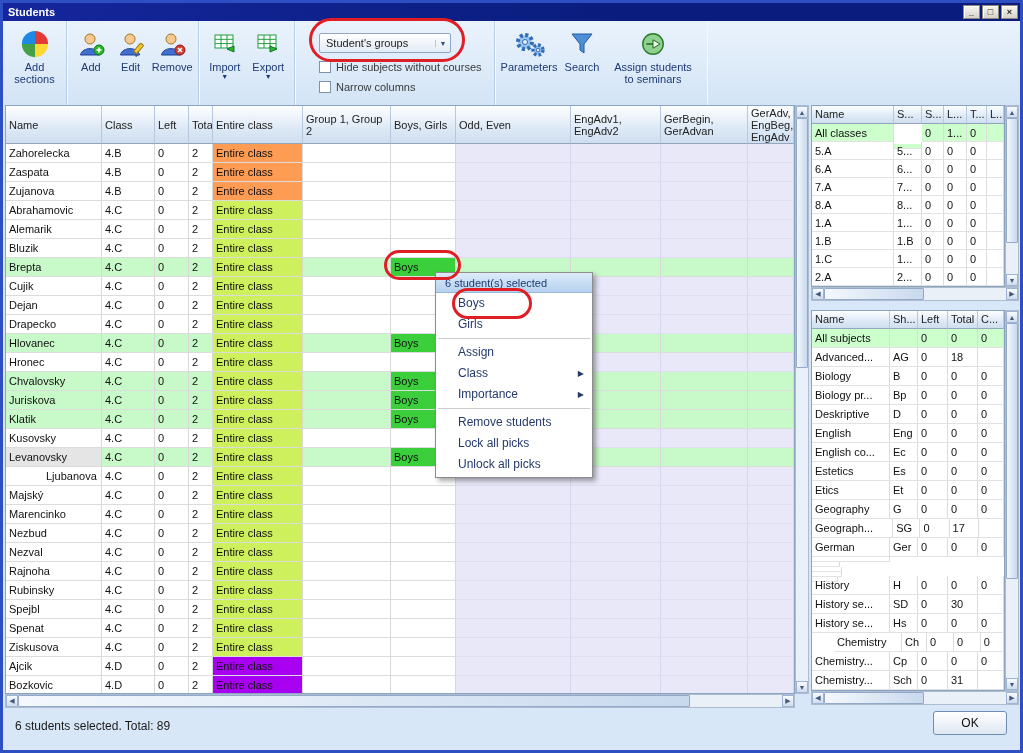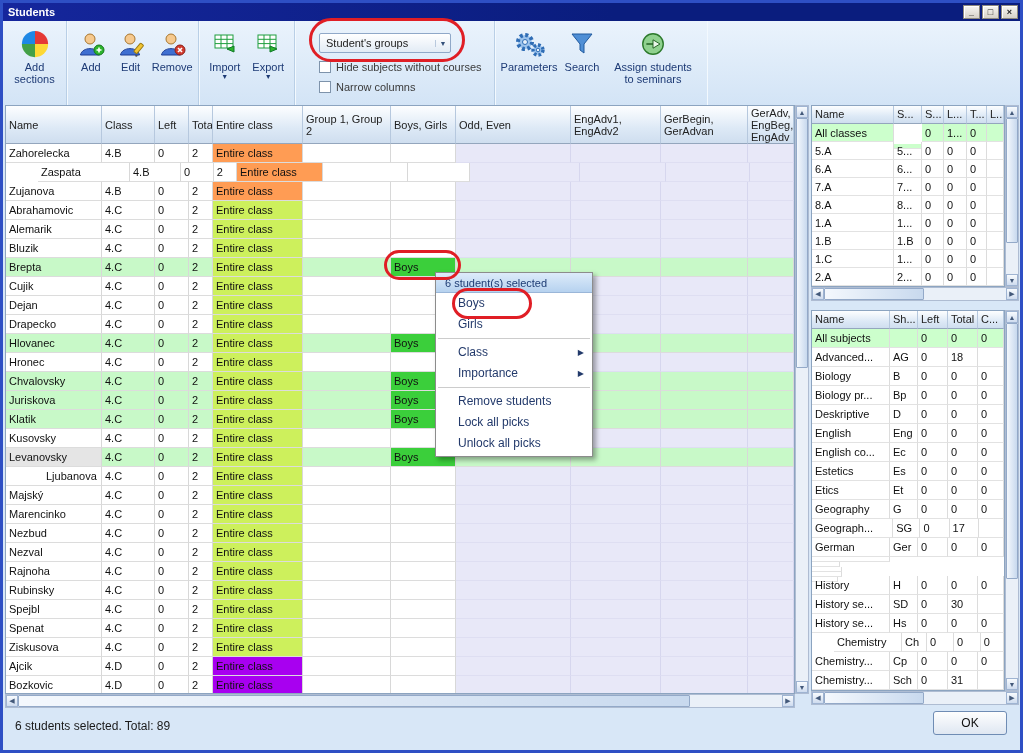--- a/index.html
+++ b/index.html
@@ -259,21 +259,21 @@
           <div class="mt-cell" style="width: 24px;">2</div>
           <div class="mt-cell" style="width: 90px; background: rgb(255, 156, 84);">Entire class</div>
           <div class="mt-cell" style="width: 88px;"></div>
           <div class="mt-cell" style="width: 65px;"></div>
           <div class="mt-cell lav" style="width: 115px;"></div>
           <div class="mt-cell lav" style="width: 90px;"></div>
           <div class="mt-cell lav" style="width: 87px;"></div>
           <div class="mt-cell lav" style="width: 46px;"></div>
         </div>
         <div class="mt-row">
-          <div class="mt-cell" style="width: 96px; margin-left: 32px;">Zaspata</div>
+          <div class="mt-cell" style="width: 96px;">Zaspata</div>
           <div class="mt-cell" style="width: 53px;">4.B</div>
           <div class="mt-cell" style="width: 34px;">0</div>
           <div class="mt-cell" style="width: 24px;">2</div>
           <div class="mt-cell" style="width: 90px; background: rgb(255, 156, 84);">Entire class</div>
           <div class="mt-cell" style="width: 88px;"></div>
           <div class="mt-cell" style="width: 65px;"></div>
           <div class="mt-cell lav" style="width: 115px;"></div>
           <div class="mt-cell lav" style="width: 90px;"></div>
           <div class="mt-cell lav" style="width: 87px;"></div>
           <div class="mt-cell lav" style="width: 46px;"></div>
@@ -929,20 +929,21 @@
         <span>▶</span>
       </div>
   </div>
 
   <div class="menu">
     <div class="menu-head">6 student(s) selected</div>
     <div>
         <div class="menu-item"><span>Boys</span></div>
         <div class="menu-item"><span>Girls</span></div>
         <div class="menu-sep"></div>
+        <div class="menu-item"><span>Assign</span></div>
         <div class="menu-item"><span>Class</span><span class="submenu-arrow">▶</span></div>
         <div class="menu-item"><span>Importance</span><span class="submenu-arrow">▶</span></div>
         <div class="menu-sep"></div>
         <div class="menu-item"><span>Remove students</span></div>
         <div class="menu-item"><span>Lock all picks</span></div>
         <div class="menu-item"><span>Unlock all picks</span></div>
       </div>
   </div>
 
   <div class="status-text">6 students selected. Total: 89</div>

